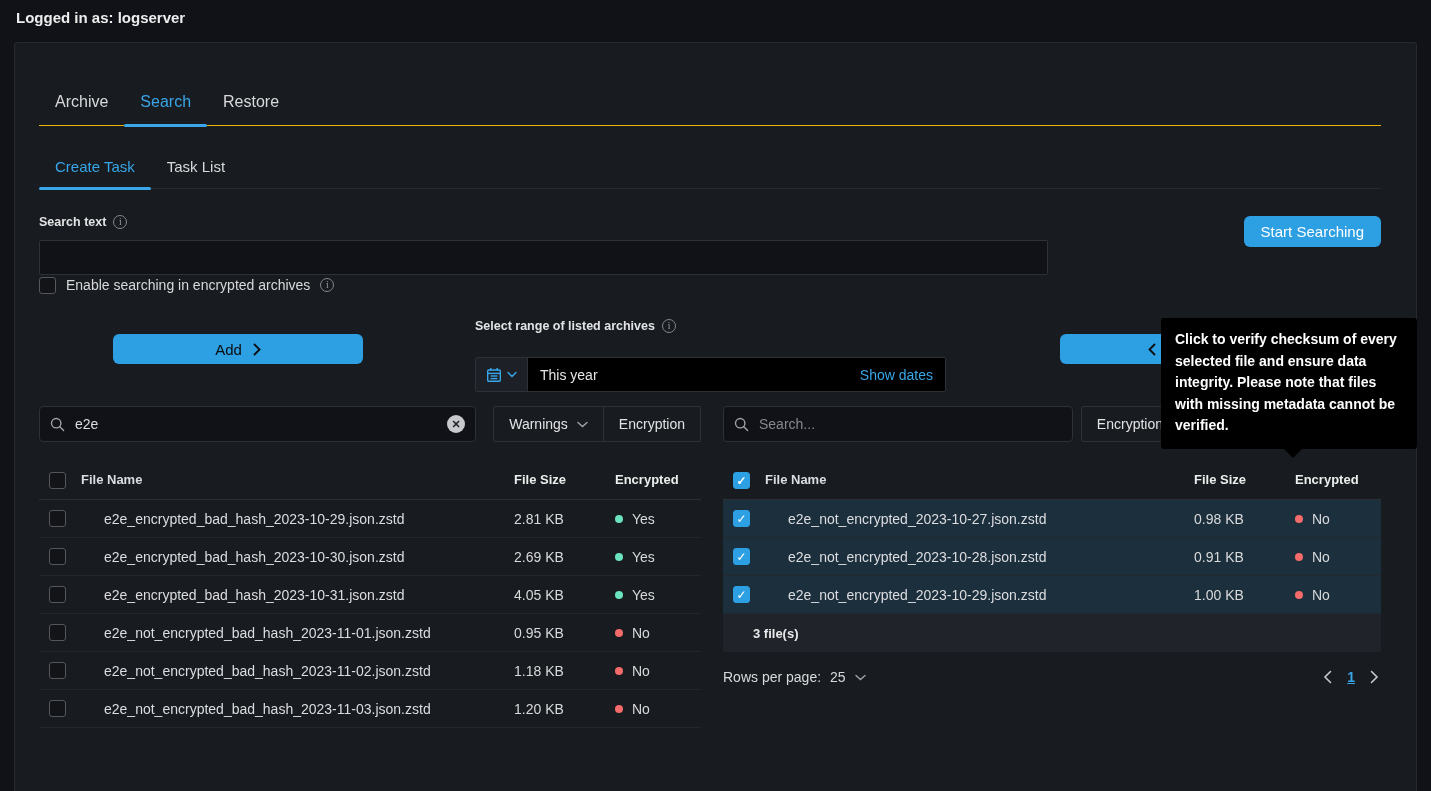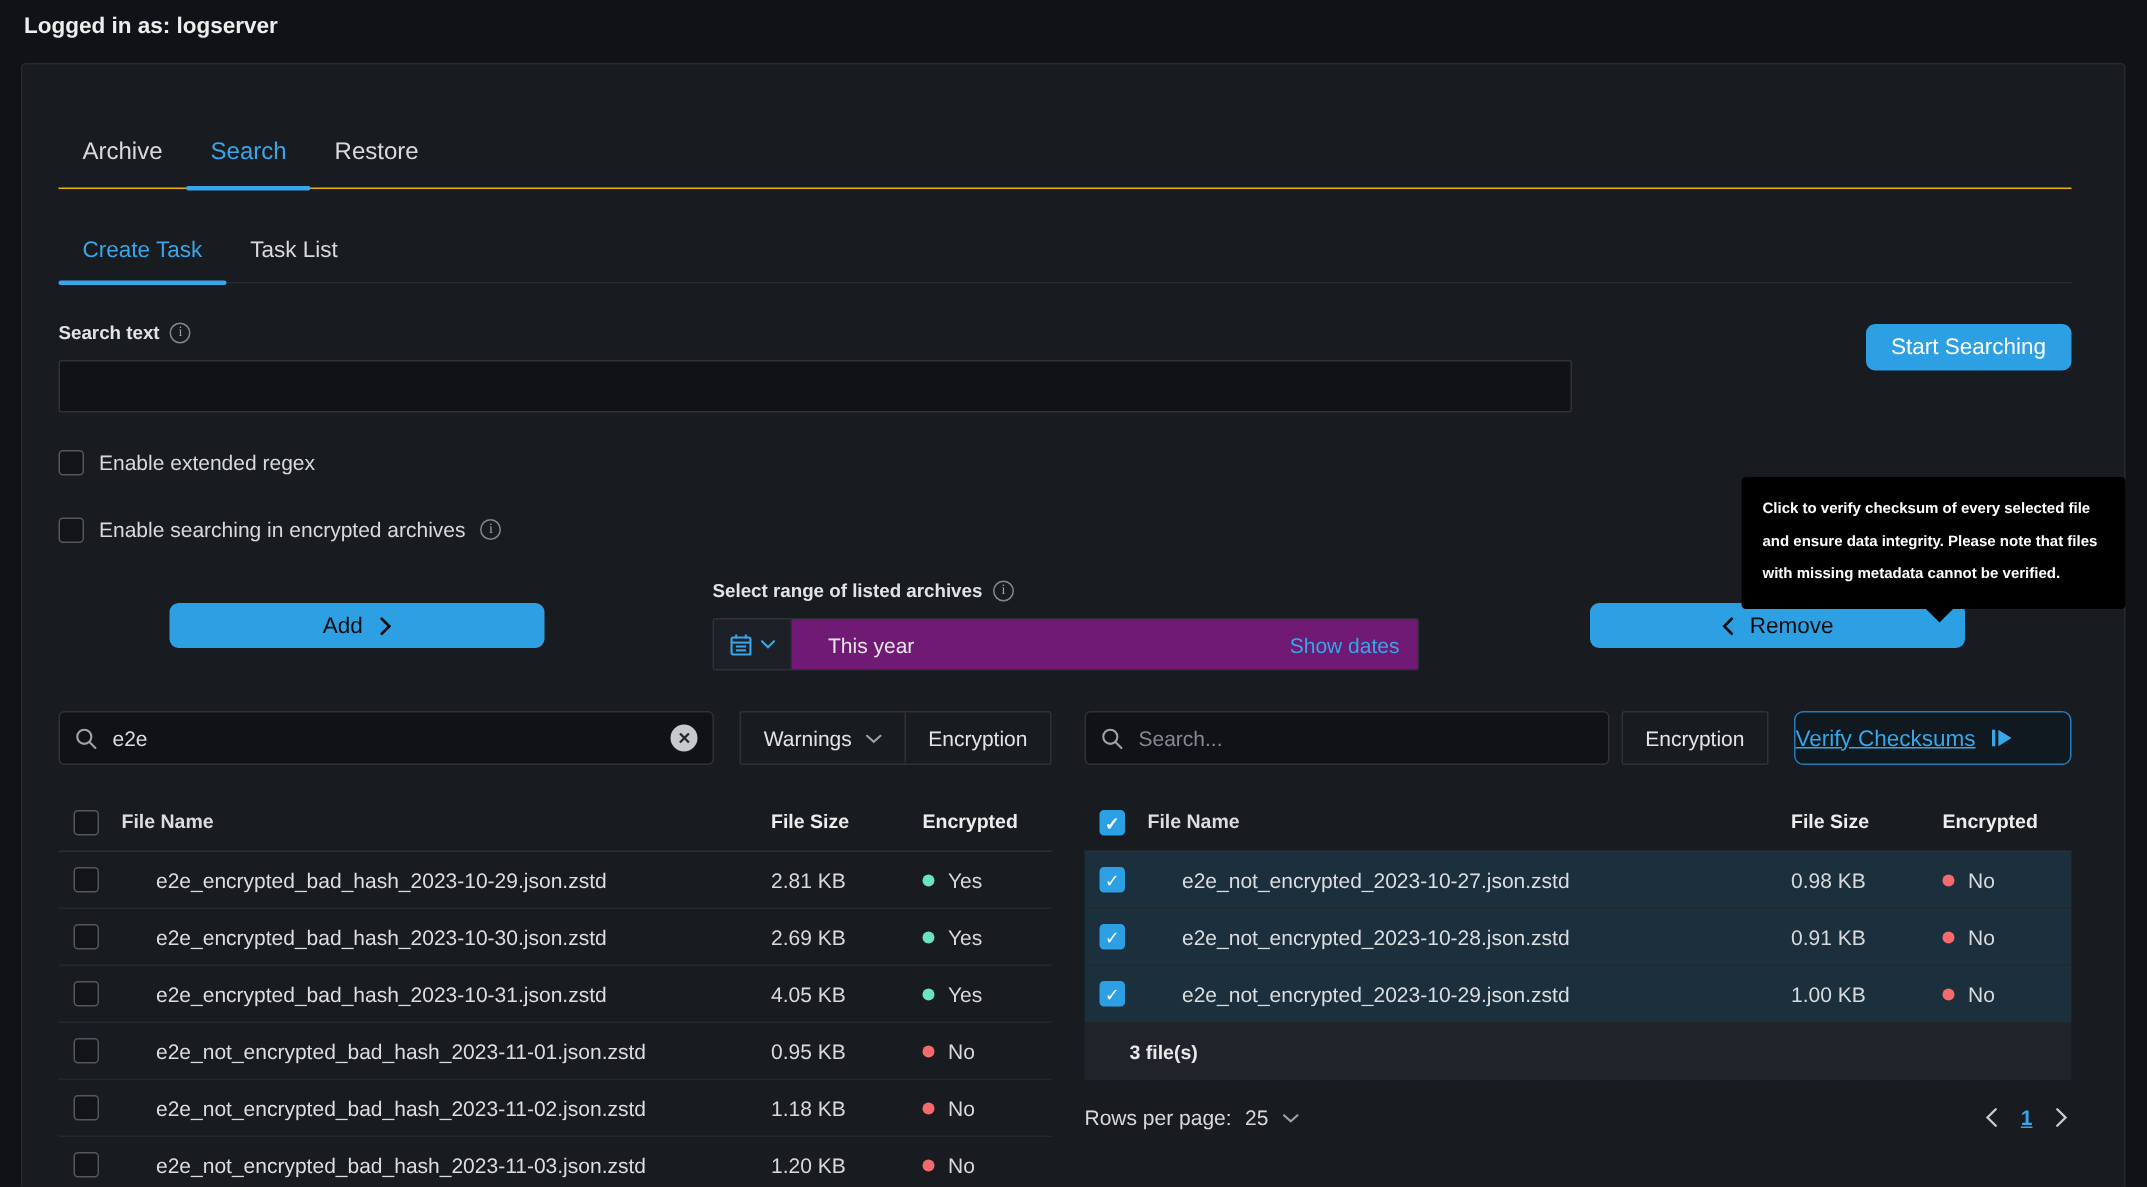--- a/index.html
+++ b/index.html
@@ -55,22 +55,22 @@
   .buttons-row { position:relative; height:58px; margin-top:24px; }
   .move-btn {
     position:absolute; top:15px; width:250px; height:30px; border:none; border-radius:6px;
     background:var(--accent,#2d9fe3); color:#0c0d0e; font-size:15px;
     display:flex; align-items:center; justify-content:center; gap:11px; cursor:pointer;
     font-family:"Liberation Sans",sans-serif;
   }
   .add-btn { left:74px; }
   .remove-btn { left:1021px; z-index:1; }
   .range-group { position:absolute; left:436px; top:0; width:471px; }
-  .range-box { margin-top:7px; height:35px; border:1px solid #2e3136; border-radius:2px; background:#701a75;
-    display:flex; align-items:center;gap:12px; }
+  .range-box { margin-top:20px; height:35px; border:1px solid #2e3136; border-radius:2px; background:#000000;
+    display:flex; align-items:center; }
   .range-cal { width:52px; align-self:stretch; background:#1d2127; border-right:1px solid #2e3136;
     display:flex; align-items:center; justify-content:center; gap:5px; cursor:pointer; }
   .range-value { flex:1; padding-left:12px; font-size:14px; color:#e4e5e6; }
   .show-dates { padding-right:12px; font-size:14px; color:var(--link,#38a6e8); cursor:pointer; }
 
   
   .dual { display:flex; gap:22px; padding:0 35px 0 24px; margin-top:29px; }
   .col-left { width:662px; }
   .col-right { width:660px; }
   .filter-row { display:flex; height:36px; }
@@ -111,21 +111,21 @@
   
   .pagination-row { margin-top:17px; display:flex; align-items:center; justify-content:space-between; font-size:14px; }
   .rpp { display:flex; align-items:center; gap:9px; color:#d8d9da; cursor:pointer; }
   .pager { display:flex; align-items:center; gap:15px; padding-right:2px; }
   .page-num { color:var(--link,#38a6e8); text-decoration:underline; font-weight:bold; cursor:pointer; }
   .pg-chev { display:flex; align-items:center; cursor:pointer; }
 
   
   .tooltip {
     position:absolute; left:1161px; top:318px; width:256px; z-index:20;
-    background:var(--tooltip-bg,#000); color:#fff; font-size:10px; font-weight:bold;
+    background:var(--tooltip-bg,#000); color:#fff; font-size:14px; font-weight:bold;
     line-height:21.5px; padding:11px 14px 12px; border-radius:3px;
   }
   .tooltip::after { content:""; position:absolute; left:122px; bottom:-9px;
     border-left:10px solid transparent; border-right:10px solid transparent;
     border-top:10px solid var(--tooltip-bg,#000); }
 
   svg { display:block; }
 </style>
 </head>
 <body>
@@ -148,24 +148,20 @@
   </div>
 
   <div class="form-area">
     <div class="field-label">
       <span>Search text</span>
       <span class="info-icon">i</span>
     </div>
     <input class="search-text-input" type="text" value="" style="">
     <button class="start-btn">Start Searching</button>
 
-    <div class="check-row first">
-      <span class="checkbox"></span>
-      <span>Enable extended regex</span>
-    </div>
     <div class="check-row">
       <span class="checkbox"></span>
       <span>Enable searching in encrypted archives</span>
       <span class="info-icon">i</span>
     </div>
 
     <div class="buttons-row">
       <button class="move-btn add-btn">
         <span>Add</span>
         <svg width="8" height="13" viewBox="0 0 8 13">

